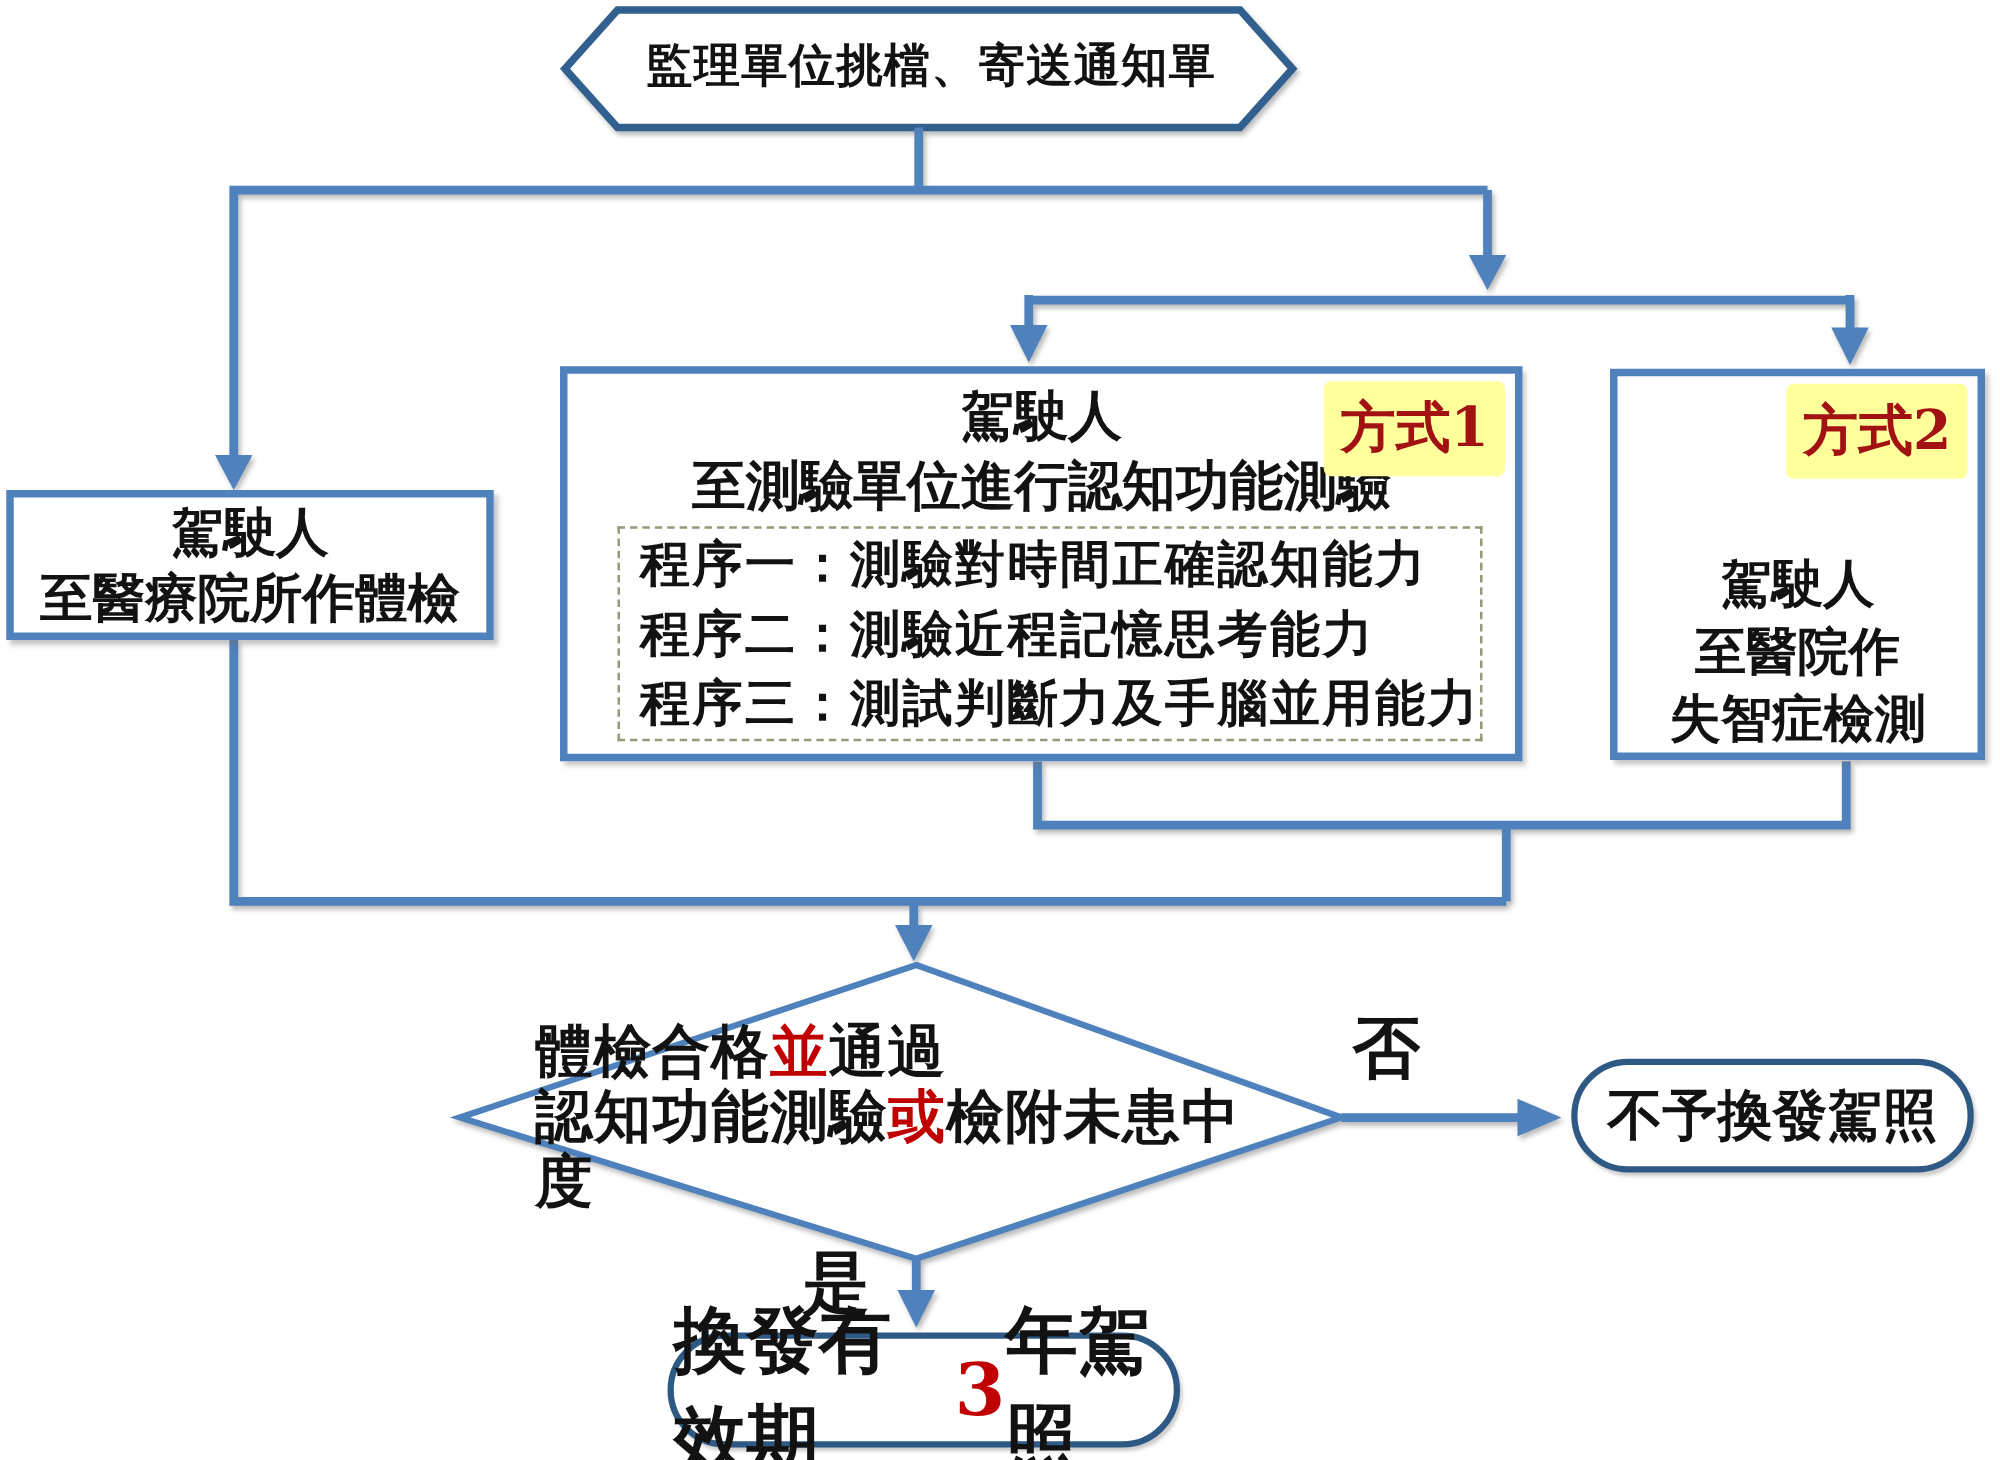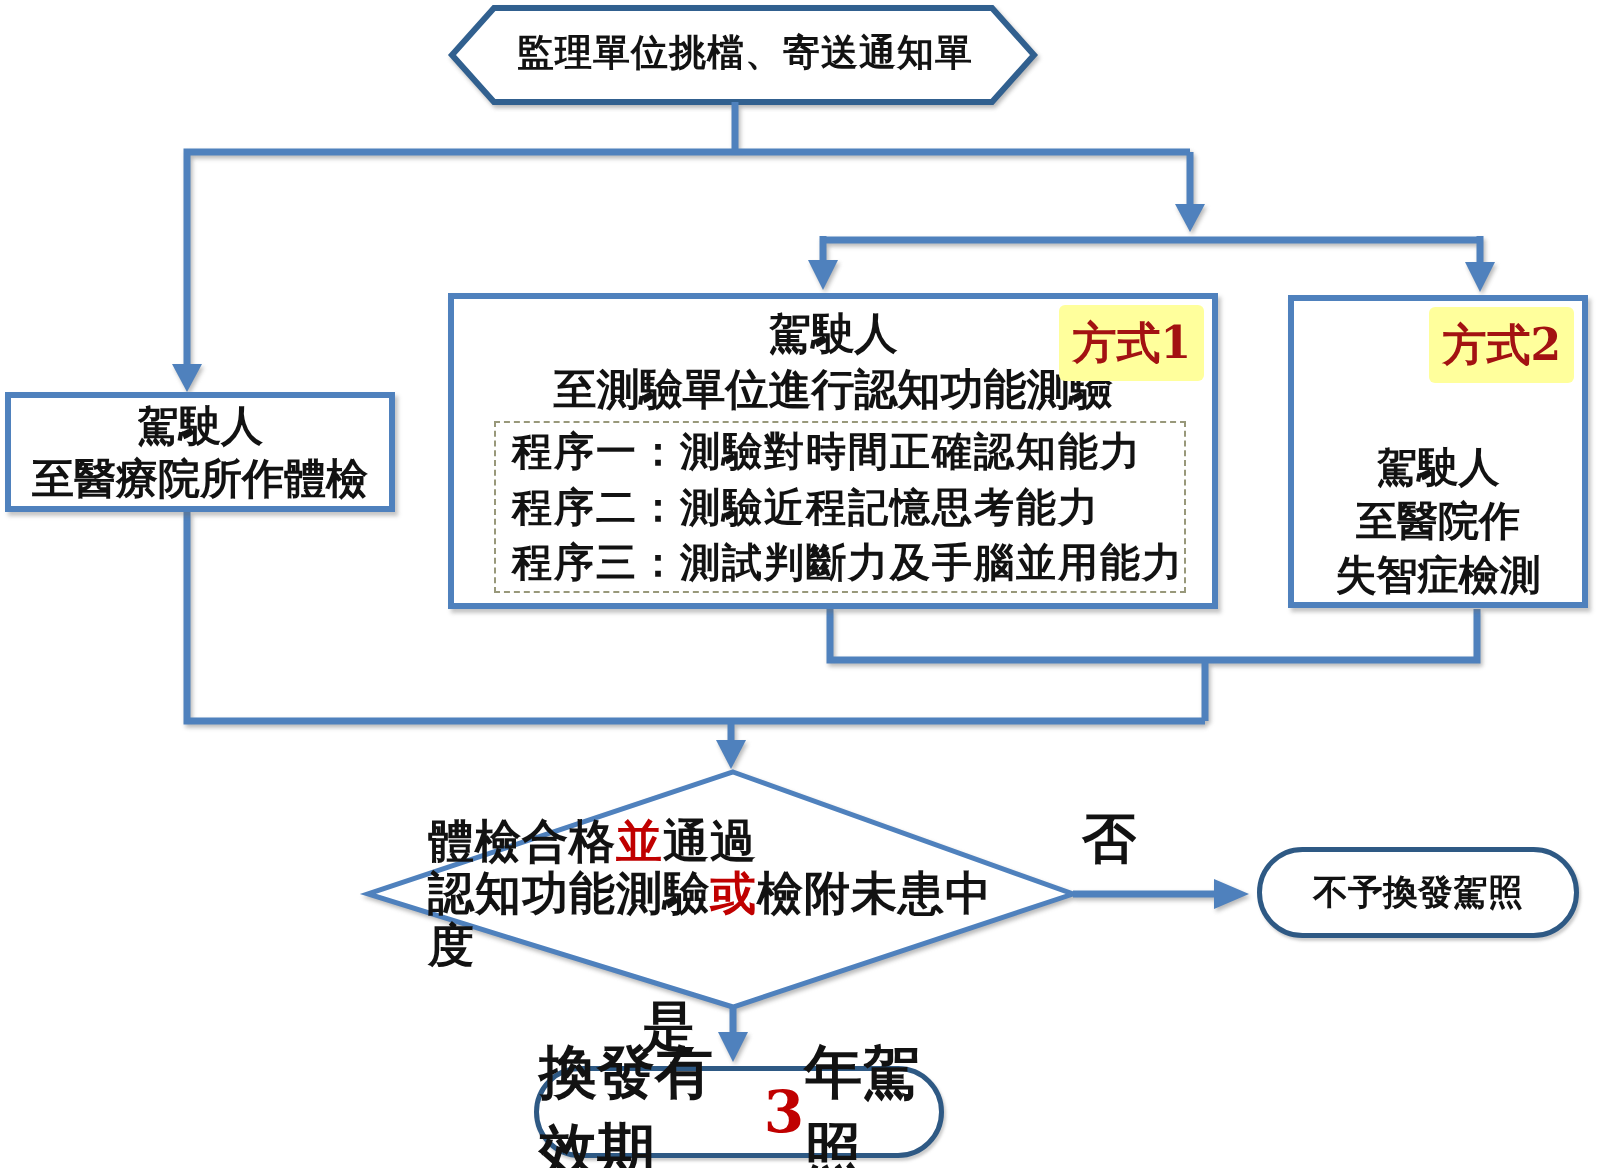--- a/index.html
+++ b/index.html
@@ -36,21 +36,21 @@
        display:flex;flex-direction:column;align-items:center;justify-content:flex-end;
        padding-top:78px;font-size:41px;line-height:54px;}
   .badge{position:absolute;top:6px;right:8px;background:#ffff9c;color:#a31212;
        font-size:44px;line-height:52px;padding:12px 13px;border-radius:6px;}
   .dia-text{position:absolute;left:428px;top:815px;width:610px;
        font-size:46px;line-height:52px;letter-spacing:1px;}
   .red{color:#c00000;}
   .edge-label{position:absolute;font-size:54px;line-height:56px;}
   .no-label{left:1082px;top:810px;}
   .yes-label{left:642px;top:998px;}
-  .deny{left:1257px;top:847px;width:322px;height:91px;font-size:35px;}
+  .deny{left:1257px;top:847px;width:322px;height:91px;font-size:44px;}
   .renew{left:534px;top:1066px;width:410px;height:92px;font-size:58px;}
 </style>
 </head>
 <body>
 
 <div class="canvas">
 
   <svg class="layer">
     <g class="shadowed">
 

